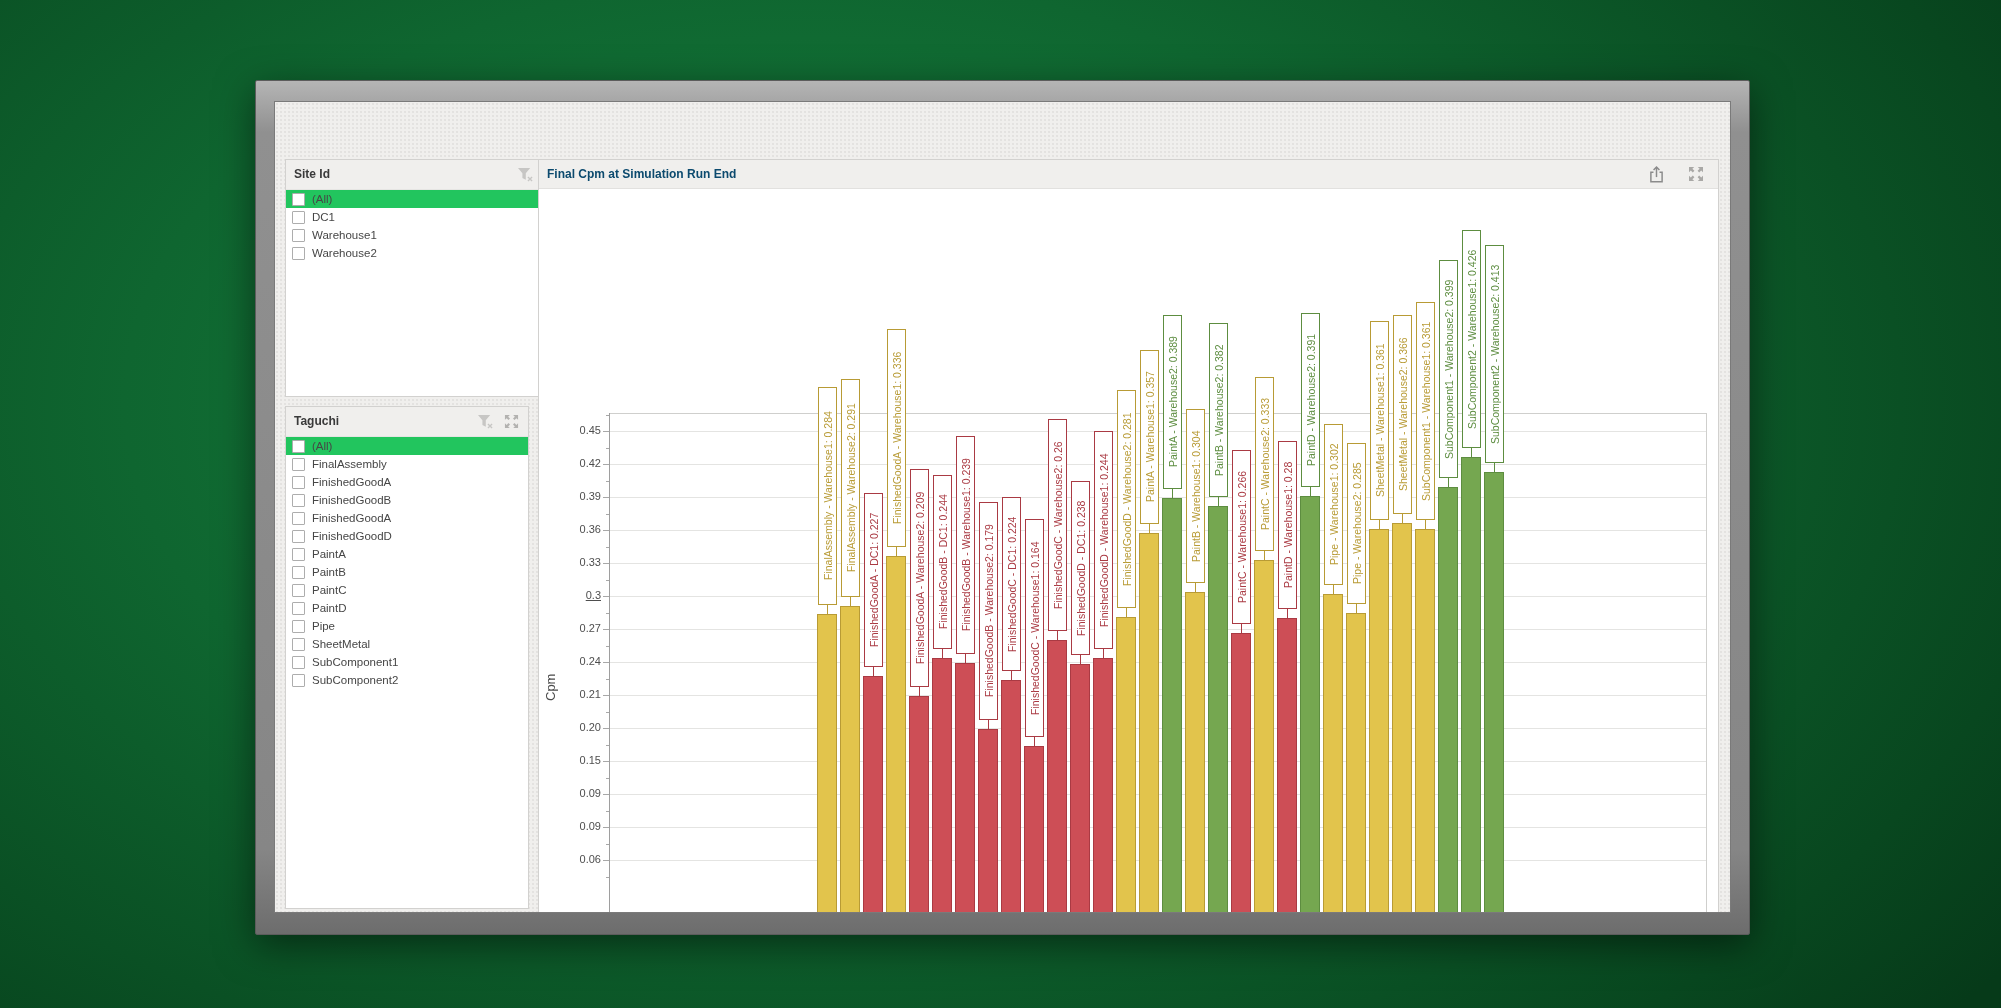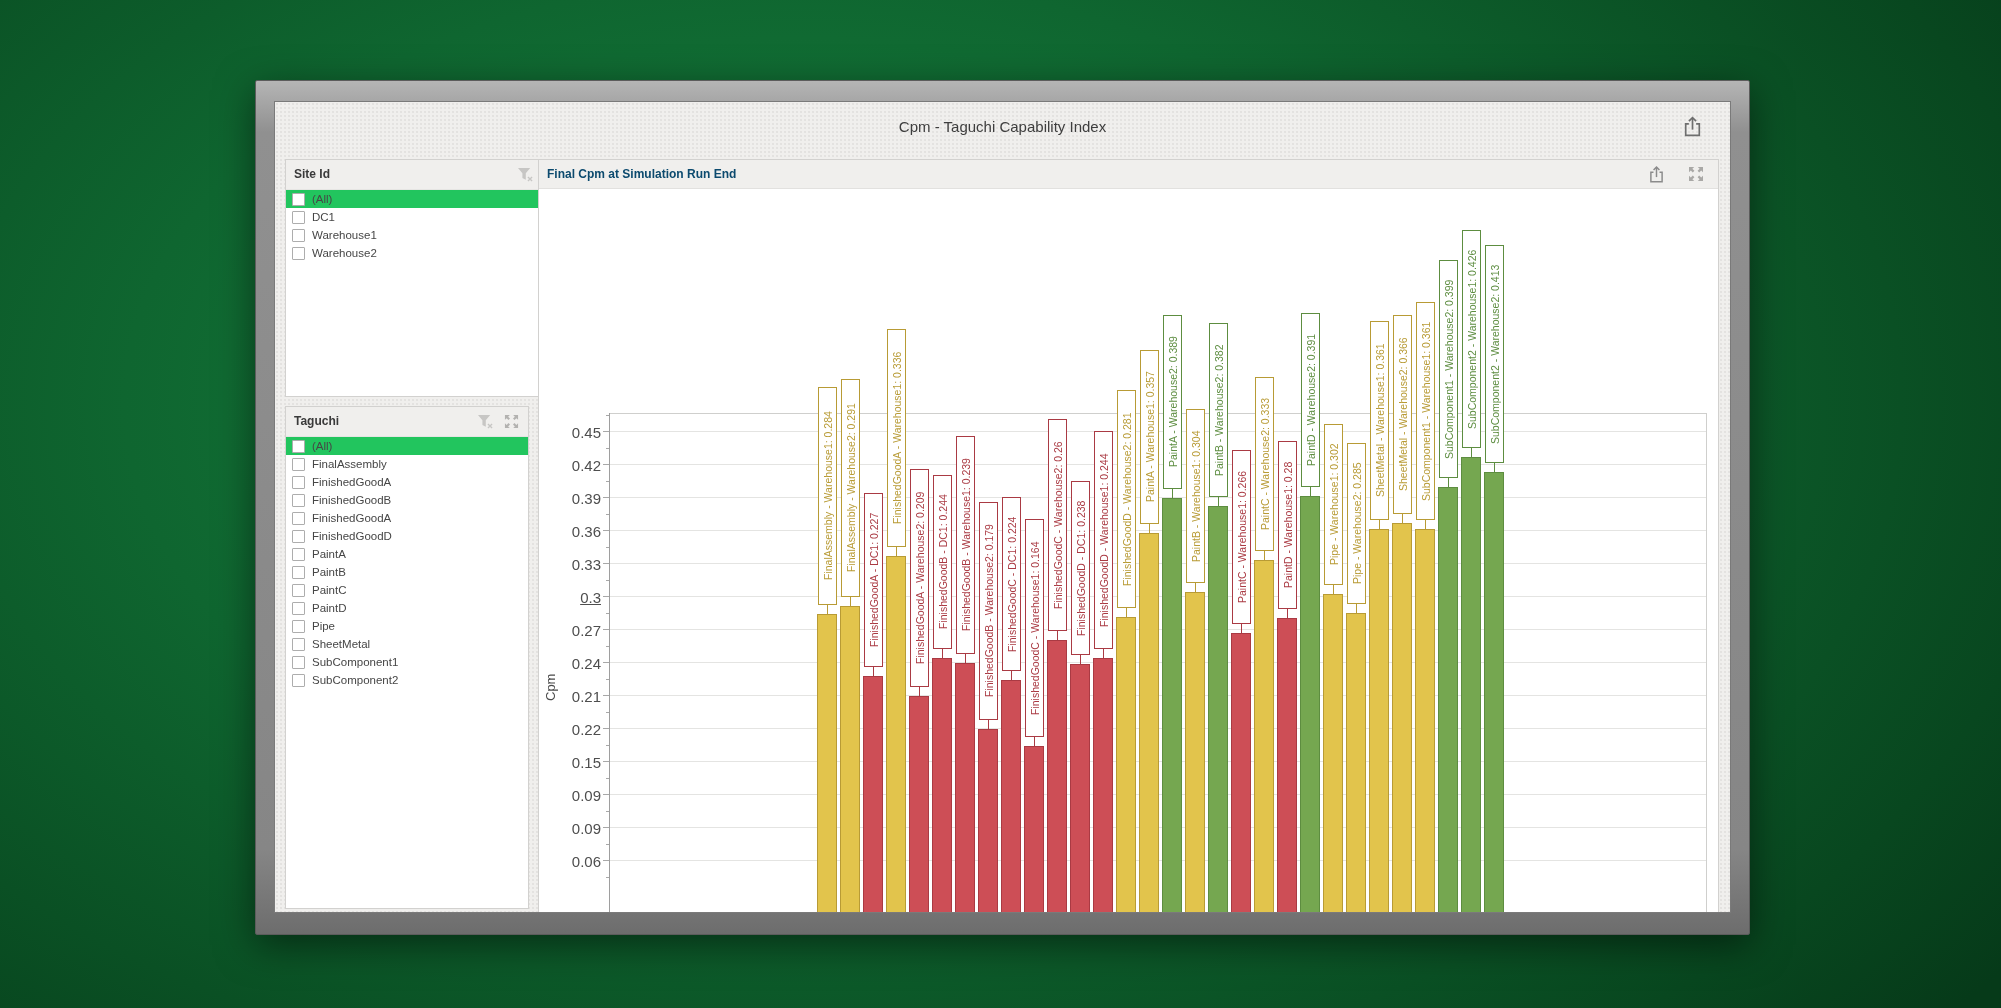--- a/index.html
+++ b/index.html
@@ -34,51 +34,37 @@
   #material-panel{left:10px;top:304px;width:244px;height:503px;}
   #chart-panel{left:263px;top:57px;width:1181px;height:780px;}
   #chart-header{height:28px;background:#f0efed;border-bottom:1px solid #e2e1df;position:relative;}
   #chart-header .panel-title{line-height:28px;color:#0c4a6e;}
   #chart-body{position:absolute;left:0;right:0;top:29px;height:731px;background:#fff;overflow:hidden;}
   #plot{position:absolute;left:0;top:0;right:0;bottom:0;}
   .gl{position:absolute;height:1px;background:#e4e4e2;z-index:1;}
   .frameline{position:absolute;background:#cfcfcd;z-index:1;}
   .axisline{position:absolute;width:1px;background:#9e9e9e;z-index:2;}
   .tickmark{position:absolute;height:1px;background:#a8a8a8;z-index:2;}
-  .tick-label{position:absolute;width:50px;text-align:right;font-size:15px;color:#4e4e4e;z-index:2;}
+  .tick-label{position:absolute;width:50px;text-align:right;font-size:11px;color:#4e4e4e;z-index:2;}
   .y-title{position:absolute;writing-mode:vertical-rl;transform:rotate(180deg);font-size:13px;color:#4a4a4a;z-index:2;}
   .bar{position:absolute;box-sizing:border-box;border:1px solid;border-bottom:none;z-index:3;}
   .bar-conn{position:absolute;width:1px;z-index:4;}
   .bar-label{
     position:absolute;background:#fff;border:1px solid;box-sizing:border-box;
     writing-mode:vertical-rl;transform:rotate(180deg);
     display:flex;align-items:center;justify-content:center;
     font-size:10.5px;white-space:nowrap;overflow:hidden;z-index:5;
   }
 </style>
 </head>
 <body>
 
 <div class="window">
   <div class="inner">
 
-    <div class="main-title-bar">
-      <span class="main-title">Cpm - Taguchi Capability Index</span>
-      <button class="icon-btn" style="right:26px;top:13px;">
-        <span>
-          <svg width="23" height="23" viewBox="0 0 22 22">
-              <g fill="none" stroke="#6e6e6e" stroke-width="1.6">
-                <path d="M7.5 8.5 H4.5 V19.5 H17.5 V8.5 H14.5"></path>
-                <path d="M11 14 V3"></path>
-                <path d="M7.6 5.9 L11 2.5 L14.4 5.9"></path>
-              </g>
-            </svg>
-        </span>
-      </button>
-    </div>
 
     <div class="panel" id="site-panel">
       <div class="panel-header">
         <span class="panel-title">Site Id</span>
         <button class="icon-btn" style="right:34px;top:7px;">
           <span>
             <svg width="17" height="15" viewBox="0 0 18 16">
                 <path d="M1 1 H14 L9.3 6.6 V13.6 L5.7 11.8 V6.6 Z" fill="#c7c6c4"></path>
                 <path d="M11.6 10.6 l4.4 4.4 M16 10.6 l-4.4 4.4" stroke="#c7c6c4" stroke-width="1.4" fill="none"></path>
               </svg>
@@ -265,21 +251,21 @@
             <div class="tickmark" style="left: 64px; top: 473px; width: 6px;"></div>
             <div class="tickmark" style="left: 67px; top: 489.5px; width: 3px;"></div>
             <div class="tick-label" style="left: 12px; top: 466px;">0.24</div>
             <div class="gl" style="left: 71px; top: 506px; width: 1096px;"></div>
             <div class="tickmark" style="left: 64px; top: 506px; width: 6px;"></div>
             <div class="tickmark" style="left: 67px; top: 522.5px; width: 3px;"></div>
             <div class="tick-label" style="left: 12px; top: 499px;">0.21</div>
             <div class="gl" style="left: 71px; top: 539px; width: 1096px;"></div>
             <div class="tickmark" style="left: 64px; top: 539px; width: 6px;"></div>
             <div class="tickmark" style="left: 67px; top: 555.5px; width: 3px;"></div>
-            <div class="tick-label" style="left: 12px; top: 532px;">0.22</div>
+            <div class="tick-label" style="left: 12px; top: 532px;">0.20</div>
             <div class="gl" style="left: 71px; top: 572px; width: 1096px;"></div>
             <div class="tickmark" style="left: 64px; top: 572px; width: 6px;"></div>
             <div class="tickmark" style="left: 67px; top: 588.5px; width: 3px;"></div>
             <div class="tick-label" style="left: 12px; top: 565px;">0.15</div>
             <div class="gl" style="left: 71px; top: 605px; width: 1096px;"></div>
             <div class="tickmark" style="left: 64px; top: 605px; width: 6px;"></div>
             <div class="tickmark" style="left: 67px; top: 621.5px; width: 3px;"></div>
             <div class="tick-label" style="left: 12px; top: 598px;">0.09</div>
             <div class="gl" style="left: 71px; top: 638px; width: 1096px;"></div>
             <div class="tickmark" style="left: 64px; top: 638px; width: 6px;"></div>

